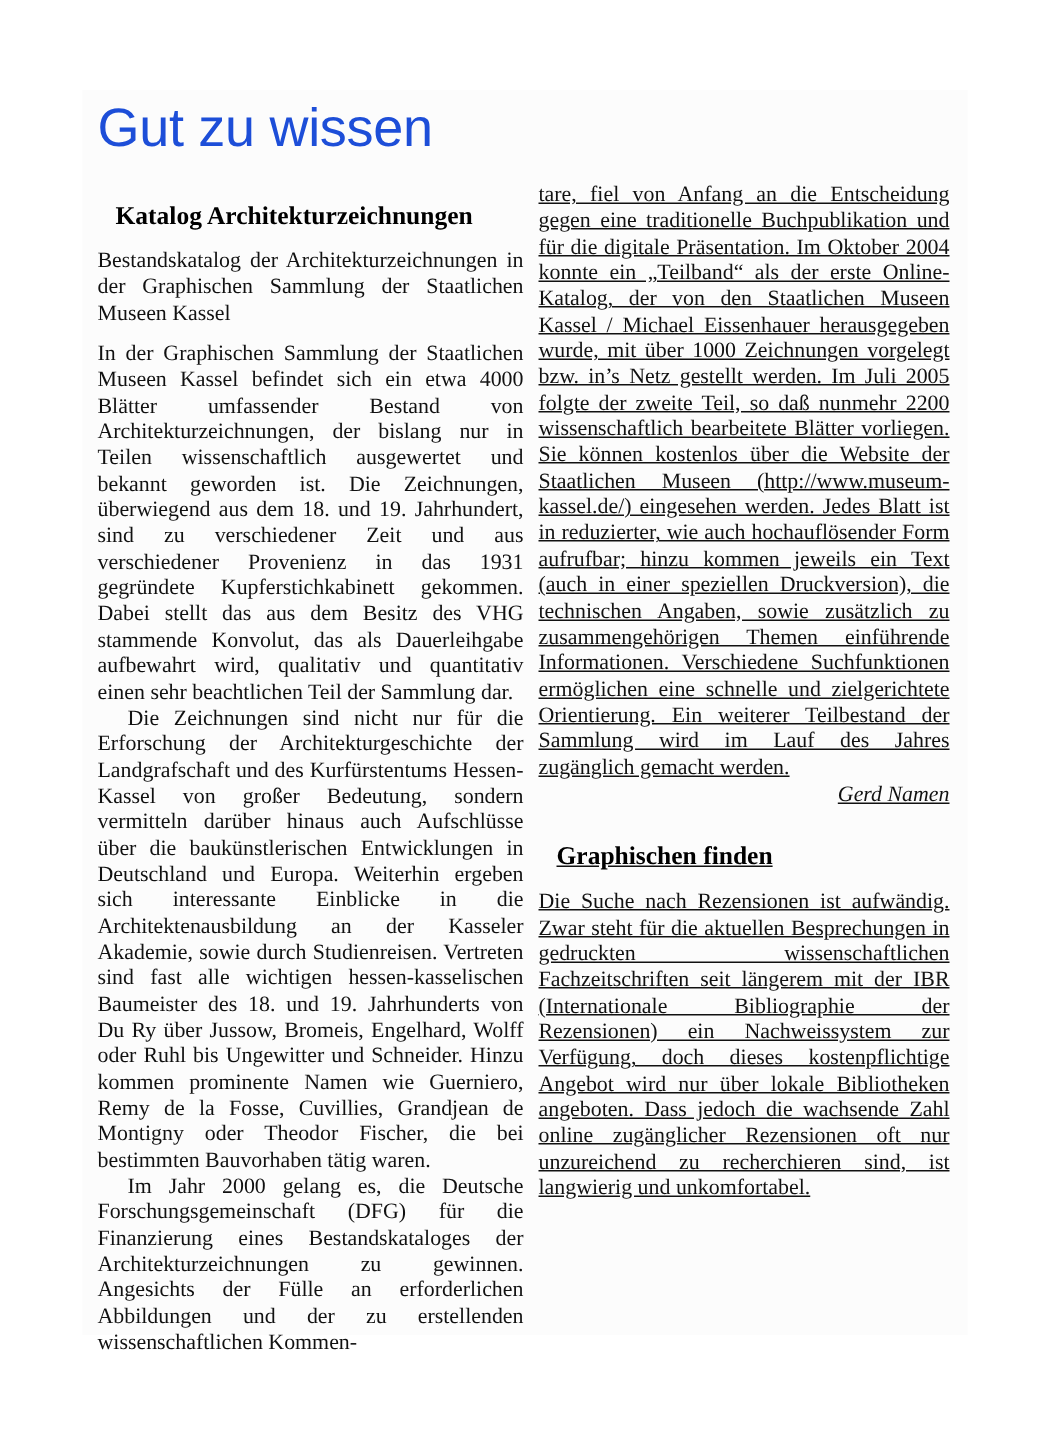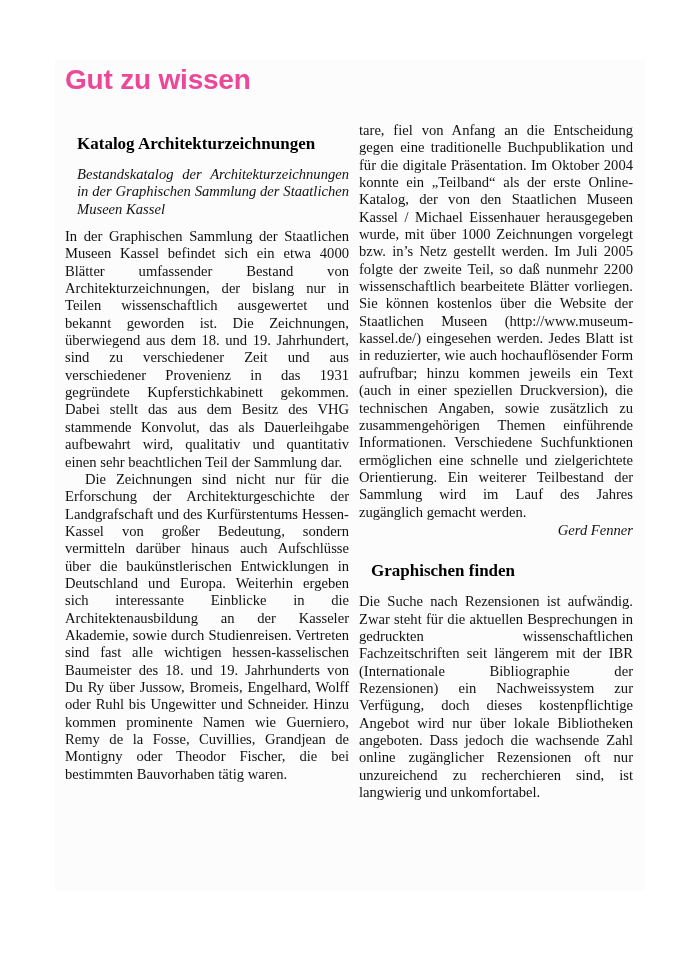--- a/index.html
+++ b/index.html
@@ -1,40 +1,41 @@
 <!DOCTYPE html>
 <html><head>
 <meta charset="utf-8">
 <style>
   html, body { margin:0; padding:0; }
   body { width:700px; height:966px; background:#ffffff; position:relative; overflow:hidden; }
   .scanbg { position:absolute; left:55px; top:60px; width:590px; height:830px; background:#fcfcfc; }
-  .title { position:absolute; left:65px; top:64px; font-family:"Liberation Sans", sans-serif; font-weight:bold; font-size:28px; color:#ec4899; letter-spacing:-0.2px; margin:0; }
+  .title { position:absolute; left:65px; top:64px; font-family:"Liberation Sans", sans-serif; font-weight:normal; font-size:36px; color:#1d4ed8; letter-spacing:-0.2px; margin:0; }
   .col { position:absolute; font-family:"Liberation Serif", serif; font-size:14.6px; line-height:17.35px; color:#111; }
   .col-left { left:65px; top:122px; width:284px; }
-  .col-right { left:359px; top:122px; width:274px; }
+  .col-right { left:359px; top:122px; width:274px;text-decoration:underline; }
   h2 { font-family:"Liberation Serif", serif; font-weight:bold; font-size:17px; margin:12px; line-height:20px; color:#000; }
-  .subtitle { font-style:italic; margin:12px 0 10px 12px; }
+  .subtitle { margin:12px 0 10px 0; }
   p { margin:0; text-align:justify; }
   p.indent { text-indent:20px; }
   .sig { text-align:right; font-style:italic; margin-top:1px; }
   .h2-rez { margin-top:22px; margin-bottom:12px; }
 </style>
 </head>
 <body>
 
 <div class="scanbg"></div>
 
 <h1 class="title">Gut zu wissen</h1>
 
 <div class="col col-left">
   <h2>Katalog Architekturzeichnungen</h2>
   <p class="subtitle">Bestandskatalog der Architekturzeichnungen in der Graphischen Sammlung der Staatlichen Museen Kassel</p>
   <p>In der Graphischen Sammlung der Staatlichen Museen Kassel befindet sich ein etwa 4000 Blätter umfassender Bestand von Architekturzeichnungen, der bislang nur in Teilen wissenschaftlich ausgewertet und bekannt geworden ist. Die Zeichnungen, überwiegend aus dem 18. und 19. Jahrhundert, sind zu verschiedener Zeit und aus verschiedener Provenienz in das 1931 gegründete Kupferstichkabinett gekommen. Dabei stellt das aus dem Besitz des VHG stammende Konvolut, das als Dauerleihgabe aufbewahrt wird, qualitativ und quantitativ einen sehr beachtlichen Teil der Sammlung dar.</p>
   <p class="indent">Die Zeichnungen sind nicht nur für die Erforschung der Architekturgeschichte der Landgrafschaft und des Kurfürstentums Hessen-Kassel von großer Bedeutung, sondern vermitteln darüber hinaus auch Aufschlüsse über die baukünstlerischen Entwicklungen in Deutschland und Europa. Weiterhin ergeben sich interessante Einblicke in die Architektenausbildung an der Kasseler Akademie, sowie durch Studienreisen. Vertreten sind fast alle wichtigen hessen-kasselischen Baumeister des 18. und 19. Jahrhunderts von Du Ry über Jussow, Bromeis, Engelhard, Wolff oder Ruhl bis Ungewitter und Schneider. Hinzu kommen prominente Namen wie Guerniero, Remy de la Fosse, Cuvillies, Grandjean de Montigny oder Theodor Fischer, die bei bestimmten Bauvorhaben tätig waren.</p>
+  <p class="indent">Im Jahr 2000 gelang es, die Deutsche Forschungsgemeinschaft (DFG) für die Finanzierung eines Bestandskataloges der Architekturzeichnungen zu gewinnen. Angesichts der Fülle an erforderlichen Abbildungen und der zu erstellenden wissenschaftlichen Kommen-</p>
 </div>
 
 <div class="col col-right">
   <p>tare, fiel von Anfang an die Entscheidung gegen eine traditionelle Buchpublikation und für die digitale Präsentation. Im Oktober 2004 konnte ein „Teilband“ als der erste Online-Katalog, der von den Staatlichen Museen Kassel / Michael Eissenhauer herausgegeben wurde, mit über 1000 Zeichnungen vorgelegt bzw. in’s Netz gestellt werden. Im Juli 2005 folgte der zweite Teil, so daß nunmehr 2200 wissenschaftlich bearbeitete Blätter vorliegen. Sie können kostenlos über die Website der Staatlichen Museen (http://www.museum-kassel.de/) eingesehen werden. Jedes Blatt ist in reduzierter, wie auch hochauflösender Form aufrufbar; hinzu kommen jeweils ein Text (auch in einer speziellen Druckversion), die technischen Angaben, sowie zusätzlich zu zusammengehörigen Themen einführende Informationen. Verschiedene Suchfunktionen ermöglichen eine schnelle und zielgerichtete Orientierung. Ein weiterer Teilbestand der Sammlung wird im Lauf des Jahres zugänglich gemacht werden.</p>
-  <p class="sig">Gerd Fenner</p>
+  <p class="sig">Gerd Namen</p>
   <h2 class="h2-rez">Graphischen finden</h2>
   <p>Die Suche nach Rezensionen ist aufwändig. Zwar steht für die aktuellen Besprechungen in gedruckten wissenschaftlichen Fachzeitschriften seit längerem mit der IBR (Internationale Bibliographie der Rezensionen) ein Nachweissystem zur Verfügung, doch dieses kostenpflichtige Angebot wird nur über lokale Bibliotheken angeboten. Dass jedoch die wachsende Zahl online zugänglicher Rezensionen oft nur unzureichend zu recherchieren sind, ist langwierig und unkomfortabel.</p>
 </div>
 
 </body></html>

